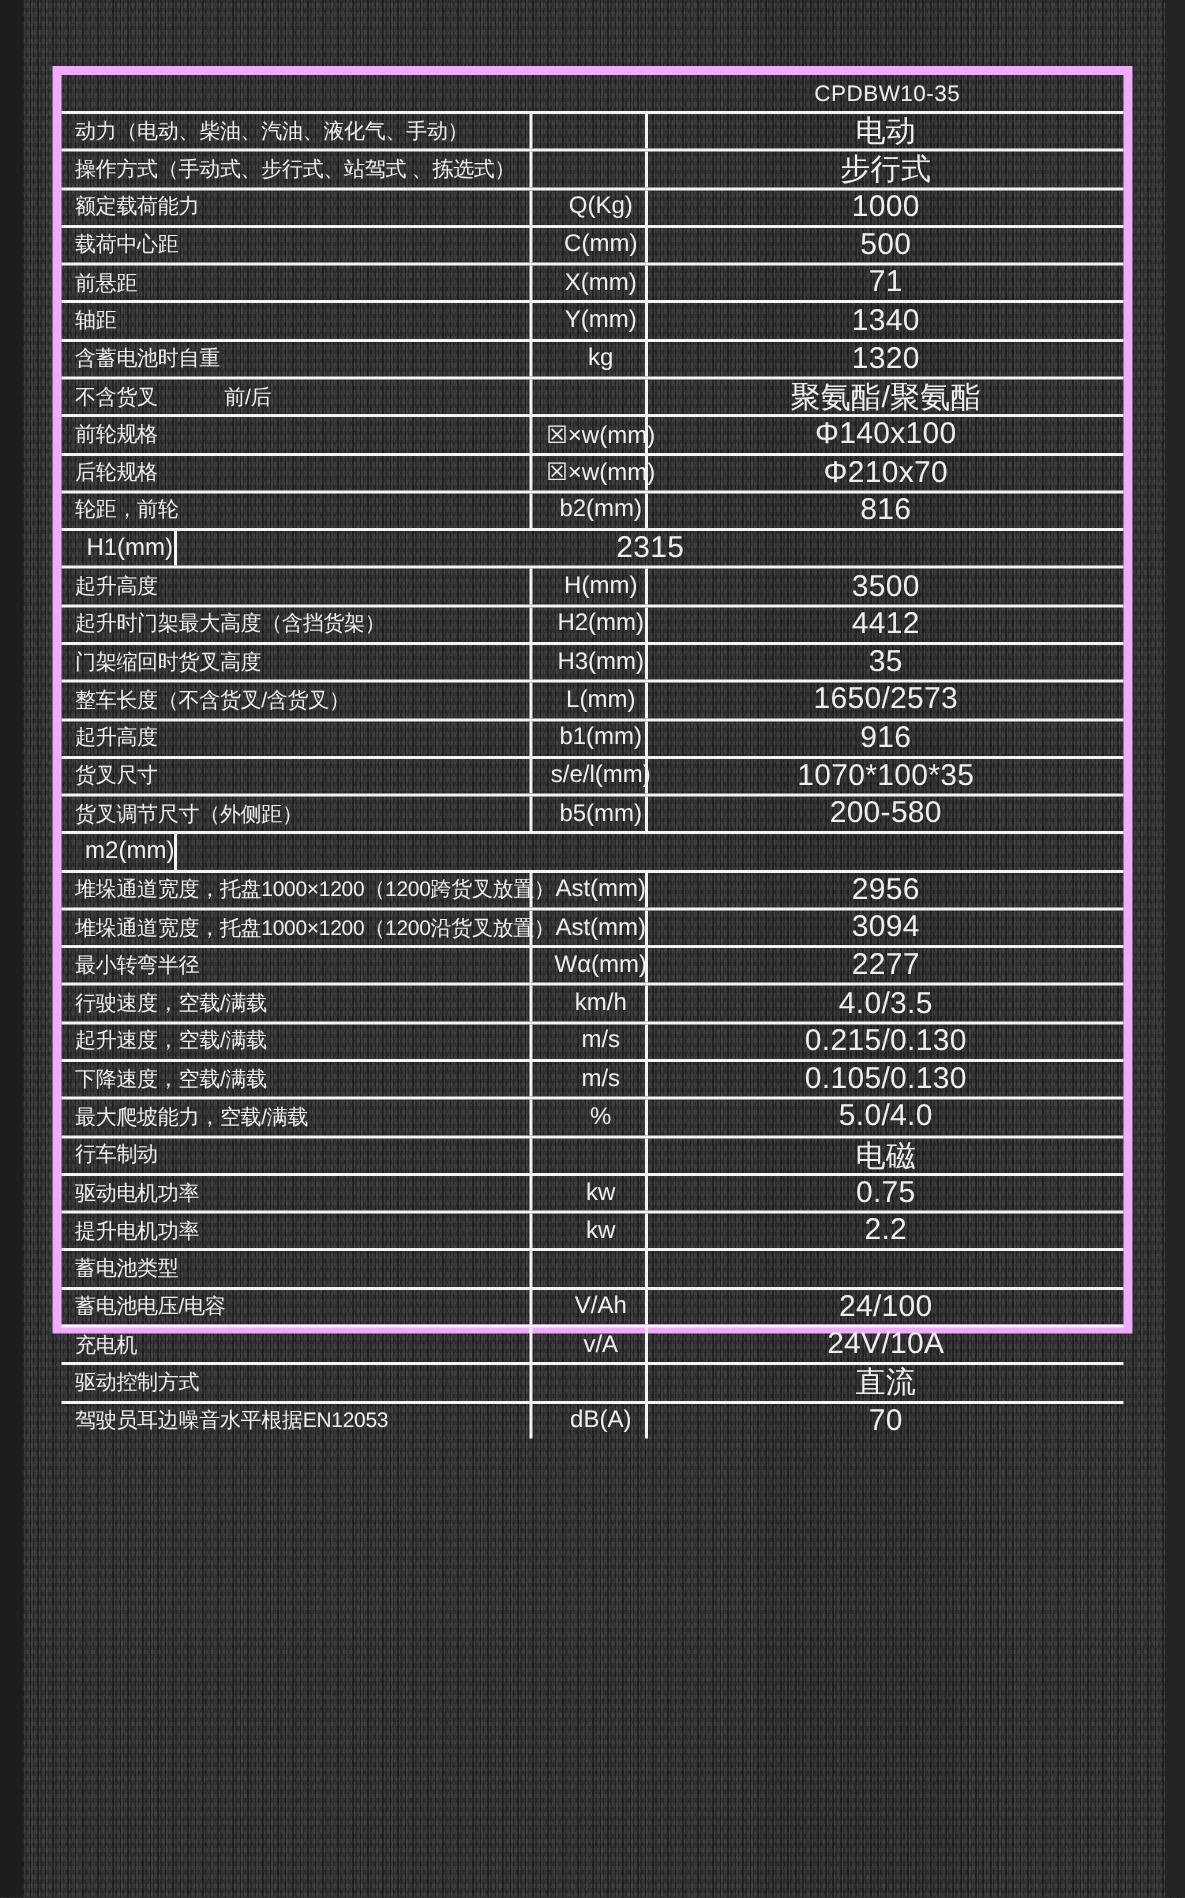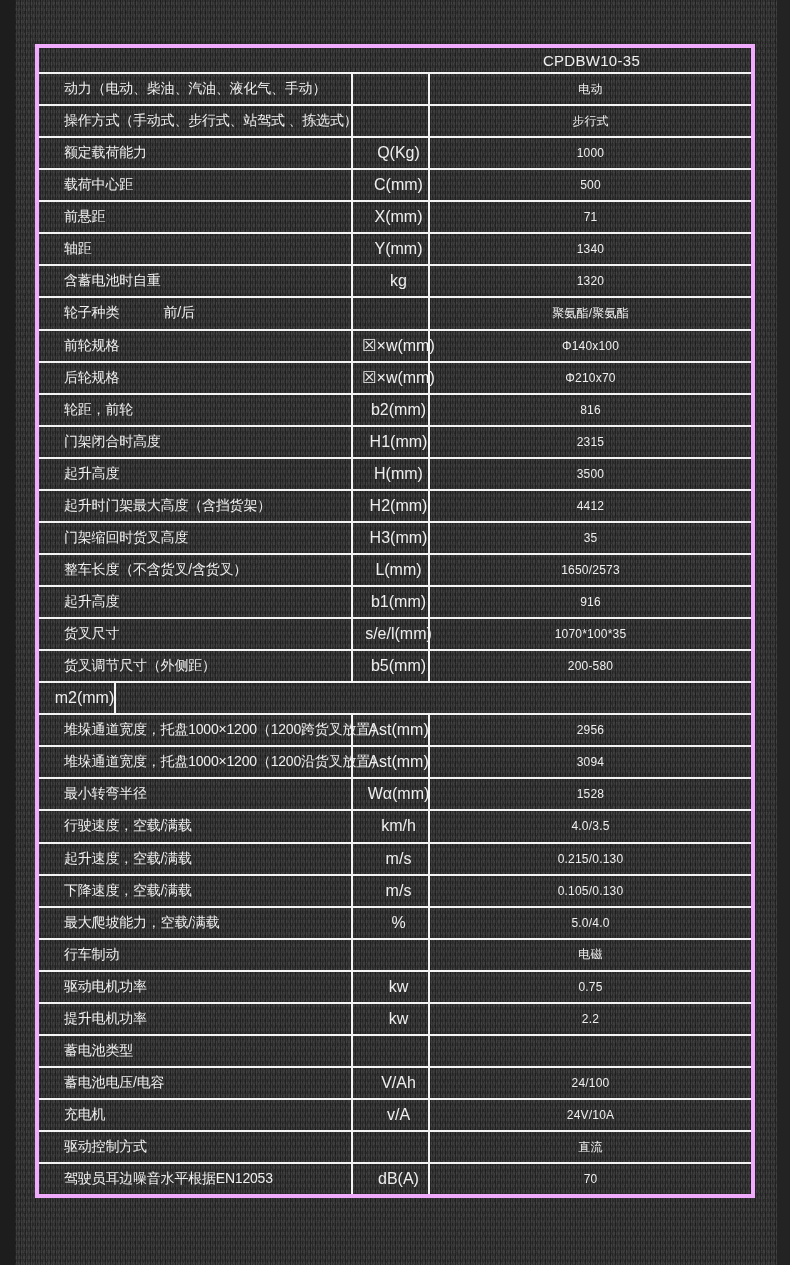--- a/index.html
+++ b/index.html
@@ -23,22 +23,22 @@
         rgba(255,255,255,0.03) 0 3px,
         rgba(0,0,0,0.09) 3px 6px);
   }
   .edge { position: absolute; top: 0; height: 100%; }
   .edge-left  { left: 0;  width: 15px; background: #1d1d1d; }
   .edge-right { right: 0; width: 13px; background: #232323; }
 
   .spec-table {
     position: absolute;
     left: 35px; top: 44px;
-    width: 720px; height: 1154px;
-    border: 4px solid #f0abfc;
+    width: 720px; height: 845px;
+    border: 6px solid #f0abfc;
     display: flex; flex-direction: column;
   }
   .spec-header {
     flex: 0 0 26px;
     border-bottom: 2px solid #f3f3f3;
     display: flex; align-items: center;
   }
   .spec-header .model {
     margin-left: 393px; flex: 1;
     text-align: center;
@@ -50,38 +50,38 @@
     flex: 1;
     display: flex;
     border-bottom: 2px solid #f3f3f3;
     min-height: 0;
   }
   .spec-row:last-child { border-bottom: none; border-radius: 15px; }
   .c { display: flex; align-items: center; min-width: 0; }
   .c-label {
     width: 314px;
     border-right: 2px solid #f3f3f3;
-    padding-left: 25px;
+    padding-left: 9px;
     font-size: 14px;
     letter-spacing: -0.2px;
     white-space: pre;
     overflow: visible;
   }
   .c-unit {
     width: 77px;
     border-right: 2px solid #f3f3f3;
     justify-content: center;
     font-size: 16px;
     white-space: nowrap;
     padding-left: 16px;
   }
   .c-value {
     flex: 1;
     justify-content: center;
-    font-size: 12px;
+    font-size: 20px;
     letter-spacing: 0.2px;
   }
 </style>
 </head>
 <body>
 
 <div class="edge edge-left"></div>
 <div class="edge edge-right"></div>
 
 <div class="spec-table">
@@ -125,21 +125,21 @@
     <div class="c c-value">1340</div>
   </div>
 
   <div class="spec-row">
     <div class="c c-label">含蓄电池时自重</div>
     <div class="c c-unit">kg</div>
     <div class="c c-value">1320</div>
   </div>
 
   <div class="spec-row">
-    <div class="c c-label">轮子种类            前/后</div>
+    <div class="c c-label">不含货叉            前/后</div>
     <div class="c c-unit"></div>
     <div class="c c-value">聚氨酯/聚氨酯</div>
   </div>
 
   <div class="spec-row">
     <div class="c c-label">前轮规格</div>
     <div class="c c-unit">☒×w(mm)</div>
     <div class="c c-value">Φ140x100</div>
   </div>
 
@@ -149,21 +149,20 @@
     <div class="c c-value">Φ210x70</div>
   </div>
 
   <div class="spec-row">
     <div class="c c-label">轮距，前轮</div>
     <div class="c c-unit">b2(mm)</div>
     <div class="c c-value">816</div>
   </div>
 
   <div class="spec-row">
-    <div class="c c-label">门架闭合时高度</div>
     <div class="c c-unit">H1(mm)</div>
     <div class="c c-value">2315</div>
   </div>
 
   <div class="spec-row">
     <div class="c c-label">起升高度</div>
     <div class="c c-unit">H(mm)</div>
     <div class="c c-value">3500</div>
   </div>
 
@@ -215,21 +214,21 @@
 
   <div class="spec-row">
     <div class="c c-label">堆垛通道宽度，托盘1000×1200（1200沿货叉放置）</div>
     <div class="c c-unit">Ast(mm)</div>
     <div class="c c-value">3094</div>
   </div>
 
   <div class="spec-row">
     <div class="c c-label">最小转弯半径</div>
     <div class="c c-unit">Wα(mm)</div>
-    <div class="c c-value">1528</div>
+    <div class="c c-value">2277</div>
   </div>
 
   <div class="spec-row">
     <div class="c c-label">行驶速度，空载/满载</div>
     <div class="c c-unit">km/h</div>
     <div class="c c-value">4.0/3.5</div>
   </div>
 
   <div class="spec-row">
     <div class="c c-label">起升速度，空载/满载</div>

